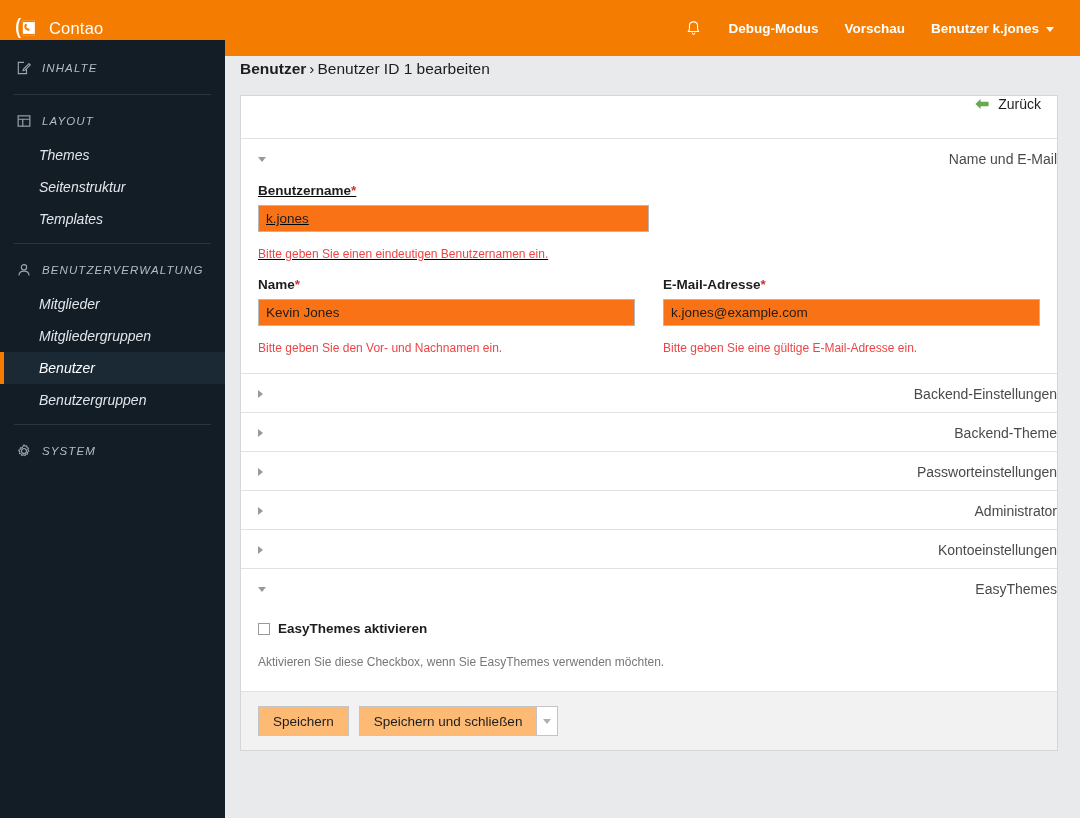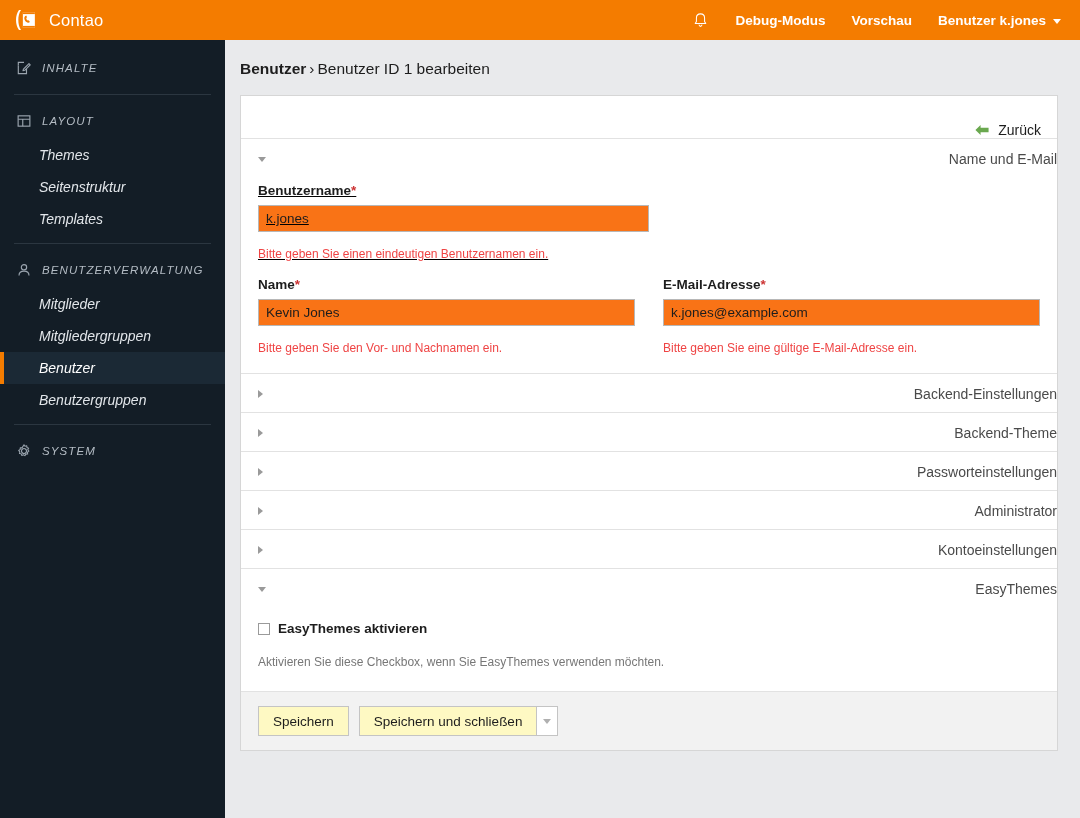--- a/index.html
+++ b/index.html
@@ -7,23 +7,23 @@
     margin: 0; padding: 0;
     width: 1080px; height: 818px;
     background: #e9eaec;
     font-family: "Liberation Sans", sans-serif;
     -webkit-font-smoothing: antialiased;
   }
   .app { position: relative; width: 1080px; height: 818px; overflow: hidden; }
 
   
   .topbar {
-    position: absolute; top: 0; left: 0; width: 1080px; height: 40px;
+    position: absolute; top: 0; left: 0; width: 1080px; height: 56px;
     background: #f47c00; display: flex; align-items: center;
-    justify-content: space-between; padding: 0 19px 0 14px;
+    justify-content: space-between; padding: 0 26px 0 14px;
   }
   .brand { display: flex; align-items: center; gap: 11px; }
   .brand-logo { width: 24px; height: 24px; display: block; }
   .brand-name { color: #fff; font-size: 16.5px; letter-spacing: .2px; }
   .topnav { display: flex; align-items: center; gap: 26px; }
   .topnav a {
     color: #fff; font-size: 13.5px; font-weight: bold;
     text-decoration: none; white-space: nowrap; display: flex;
     align-items: center; gap: 6px;
   }
@@ -64,21 +64,21 @@
     padding: 20px 0 0 15px; font-size: 15.5px; color: #1d1d1d;
   }
   .breadcrumb .crumb-strong { font-weight: bold; }
   .breadcrumb .sep { margin: 0 3px; }
 
   .panel {
     margin: 17px 22px 0 15px; background: #fff;
     border: 1px solid #d6d6d6;
   }
   .panel-top {
-    height: 43px; display: flex; align-items: flex-end; justify-content: flex-end;
+    height: 43px; display: flex; align-items: flex-start; justify-content: flex-end;
     padding-right: 16px; border-bottom: 1px solid #e2e2e2;
   }
   .back-link {
     display: flex; align-items: center; gap: 8px;
     font-size: 14px; color: #1d1d1d; text-decoration: none;
   }
   .arrow-left { width: 16px; height: 14px; display: block; }
 
   .fieldset { border-bottom: 1px solid #e2e2e2; }
   .fieldset:last-of-type { border-bottom: 1px solid #e2e2e2; }
@@ -120,21 +120,21 @@
     background: #fff; flex: none; display: block;
   }
   .cb-label { font-size: 13.5px; font-weight: bold; color: #1d1d1d; }
   .cb-hint { font-size: 12px; color: #777; margin-top: 19px; display: block; }
 
   .submit-bar {
     display: flex; align-items: center; gap: 10px;
     padding: 14px 17px 14px 17px; background: #f2f2f2;
   }
   .btn {
-    height: 30px; padding: 0 14px; background: #fef9c3;
+    height: 30px; padding: 0 14px; background: #fdba74;
     border: 1px solid #c4c4c4; font-family: "Liberation Sans", sans-serif;
     font-size: 13.5px; color: #1d1d1d; cursor: pointer; border-radius: 0;
   }
   .split { display: flex; }
   .split .btn-main { border-right: none; }
   .split .btn-caret {
     width: 22px; display: flex; align-items: center; justify-content: center;
     background: #fff; border: 1px solid #c4c4c4; cursor: pointer;
   }
   .caret-sm {

